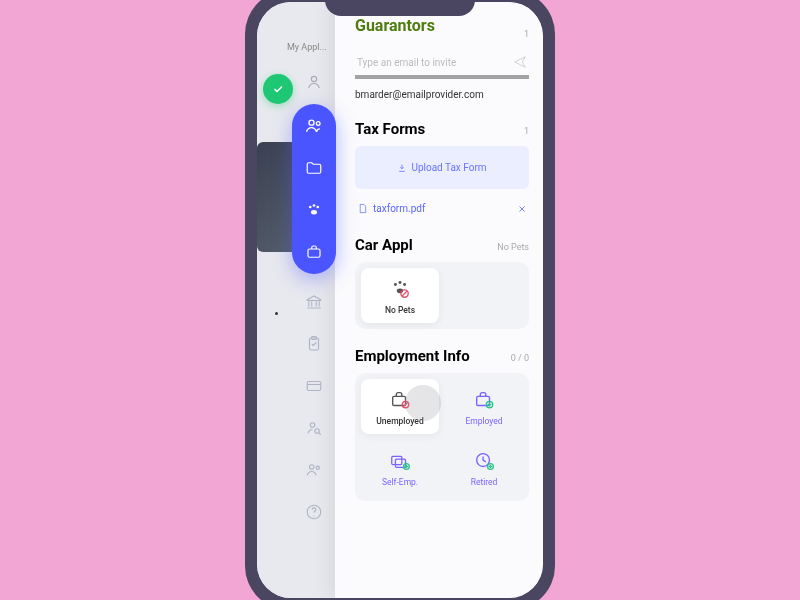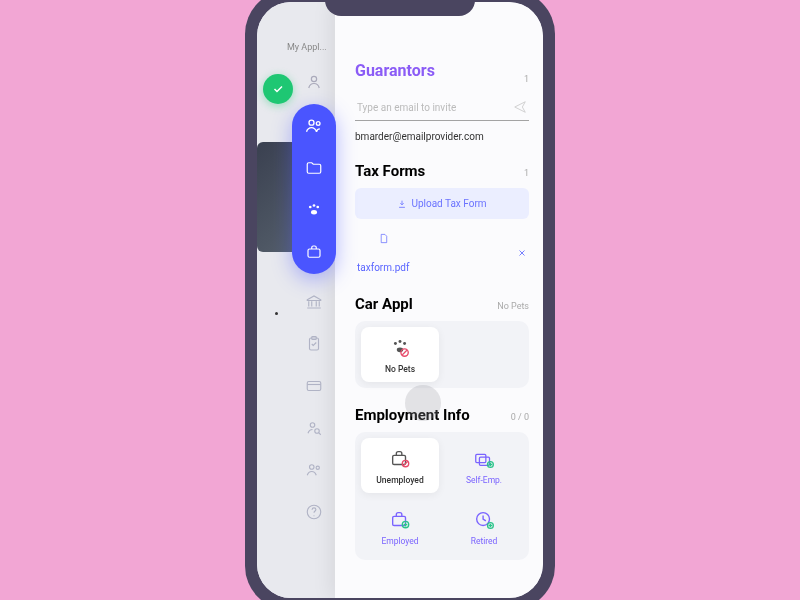--- a/index.html
+++ b/index.html
@@ -155,74 +155,72 @@
     margin-bottom: 8px;
   }
   .section-title {
     font-size: 15px;
     font-weight: 700;
     color: #000000;
   }
   .section-title-cut {
     font-size: 16px;
     font-weight: 700;
-    color: #8b5cf6;
+    color: #4d7c0f;
     position: relative;
     top: -6px;
-    margin-top: 45px;
   }
   .section-count {
     font-size: 9px;
     color: #aaa;
   }
   .invite-row {
     display: flex;
     align-items: center;
     justify-content: space-between;
     padding: 6px 2px;
-    border-bottom: 1px solid #a3a3a3;
+    border-bottom: 4px solid #a3a3a3;
     margin-bottom: 10px;
   }
   .invite-placeholder {
     font-size: 10px;
     color: #bbb;
   }
   .send-icon { color: #ccc; width: 14px; height: 14px; }
   .email-row {
     font-size: 10px;
     color: #333;
     margin-bottom: 20px;
   }
   .upload-btn {
     background: #ebeeff;
     color: #6b73ff;
     font-size: 10px;
-    padding: 10px;
+    padding: 16px;
     border-radius: 6px;
     text-align: left;
     margin-bottom: 10px;
     display: flex;
     align-items: center;
     justify-content: center;
     gap: 4px;
   }
   .file-row {
     display: flex;
     align-items: center;
     justify-content: space-between;
     padding: 4px 2px;
     margin-bottom: 18px;
   }
   .file-name {
     font-size: 10px;
     color: #5a65ff;
     display: flex;
     align-items: center;
-    gap: 18px;
-    flex-direction: column;
+    gap: 5px;
   }
   .file-remove { color: #5a65ff; }
   .card-grid {
     display: grid;
     grid-template-columns: 1fr 1fr;
     gap: 6px;
     background: #f2f3f7;
     padding: 6px;
     border-radius: 10px;
     margin-bottom: 18px;
@@ -432,38 +430,38 @@
                 <path d="M8 8V6a2 2 0 012-2h2a2 2 0 012 2v2" fill="none" stroke="#555" stroke-width="1.5"></path>
                 <circle cx="18" cy="17" r="3.5" fill="none" stroke="#e84b6b" stroke-width="1.5"></circle>
                 <path d="M15.5 19.5l5-5" stroke="#e84b6b" stroke-width="1.5"></path>
               </svg>
           </div>
           <div class="card-label">Unemployed</div>
         </div>
         <div class="card accent">
           <div class="card-icon">
             <svg width="24" height="22" viewBox="0 0 24 24">
+                <rect x="4" y="8" width="14" height="10" rx="1.5" fill="none" stroke="#7a63ff" stroke-width="1.5"></rect>
+                <path d="M8 8V6a2 2 0 012-2h2a2 2 0 012 2v2" fill="none" stroke="#7a63ff" stroke-width="1.5"></path>
+                <circle cx="18" cy="17" r="3.5" fill="none" stroke="#2bc48a" stroke-width="1.5"></circle>
+                <path d="M18 15v4M16 17h4" stroke="#2bc48a" stroke-width="1.5"></path>
+              </svg>
+          </div>
+          <div class="card-label">Employed</div>
+        </div>
+        <div class="card accent">
+          <div class="card-icon">
+            <svg width="24" height="22" viewBox="0 0 24 24">
                 <rect x="3" y="7" width="11" height="9" rx="1.2" fill="none" stroke="#7a63ff" stroke-width="1.4"></rect>
                 <rect x="7" y="10" width="11" height="9" rx="1.2" fill="none" stroke="#7a63ff" stroke-width="1.4"></rect>
                 <circle cx="19" cy="18" r="3.2" fill="none" stroke="#2bc48a" stroke-width="1.4"></circle>
                 <path d="M19 16v4M17 18h4" stroke="#2bc48a" stroke-width="1.4"></path>
               </svg>
           </div>
           <div class="card-label">Self-Emp.</div>
-        </div>
-        <div class="card accent">
-          <div class="card-icon">
-            <svg width="24" height="22" viewBox="0 0 24 24">
-                <rect x="4" y="8" width="14" height="10" rx="1.5" fill="none" stroke="#7a63ff" stroke-width="1.5"></rect>
-                <path d="M8 8V6a2 2 0 012-2h2a2 2 0 012 2v2" fill="none" stroke="#7a63ff" stroke-width="1.5"></path>
-                <circle cx="18" cy="17" r="3.5" fill="none" stroke="#2bc48a" stroke-width="1.5"></circle>
-                <path d="M18 15v4M16 17h4" stroke="#2bc48a" stroke-width="1.5"></path>
-              </svg>
-          </div>
-          <div class="card-label">Employed</div>
         </div>
         <div class="card accent">
           <div class="card-icon">
             <svg width="24" height="22" viewBox="0 0 24 24">
                 <circle cx="11" cy="11" r="7" fill="none" stroke="#7a63ff" stroke-width="1.5"></circle>
                 <path d="M11 7v4l3 2" fill="none" stroke="#7a63ff" stroke-width="1.5"></path>
                 <circle cx="19" cy="18" r="3.2" fill="none" stroke="#2bc48a" stroke-width="1.4"></circle>
                 <path d="M19 16v4M17 18h4" stroke="#2bc48a" stroke-width="1.4"></path>
               </svg>
           </div>

